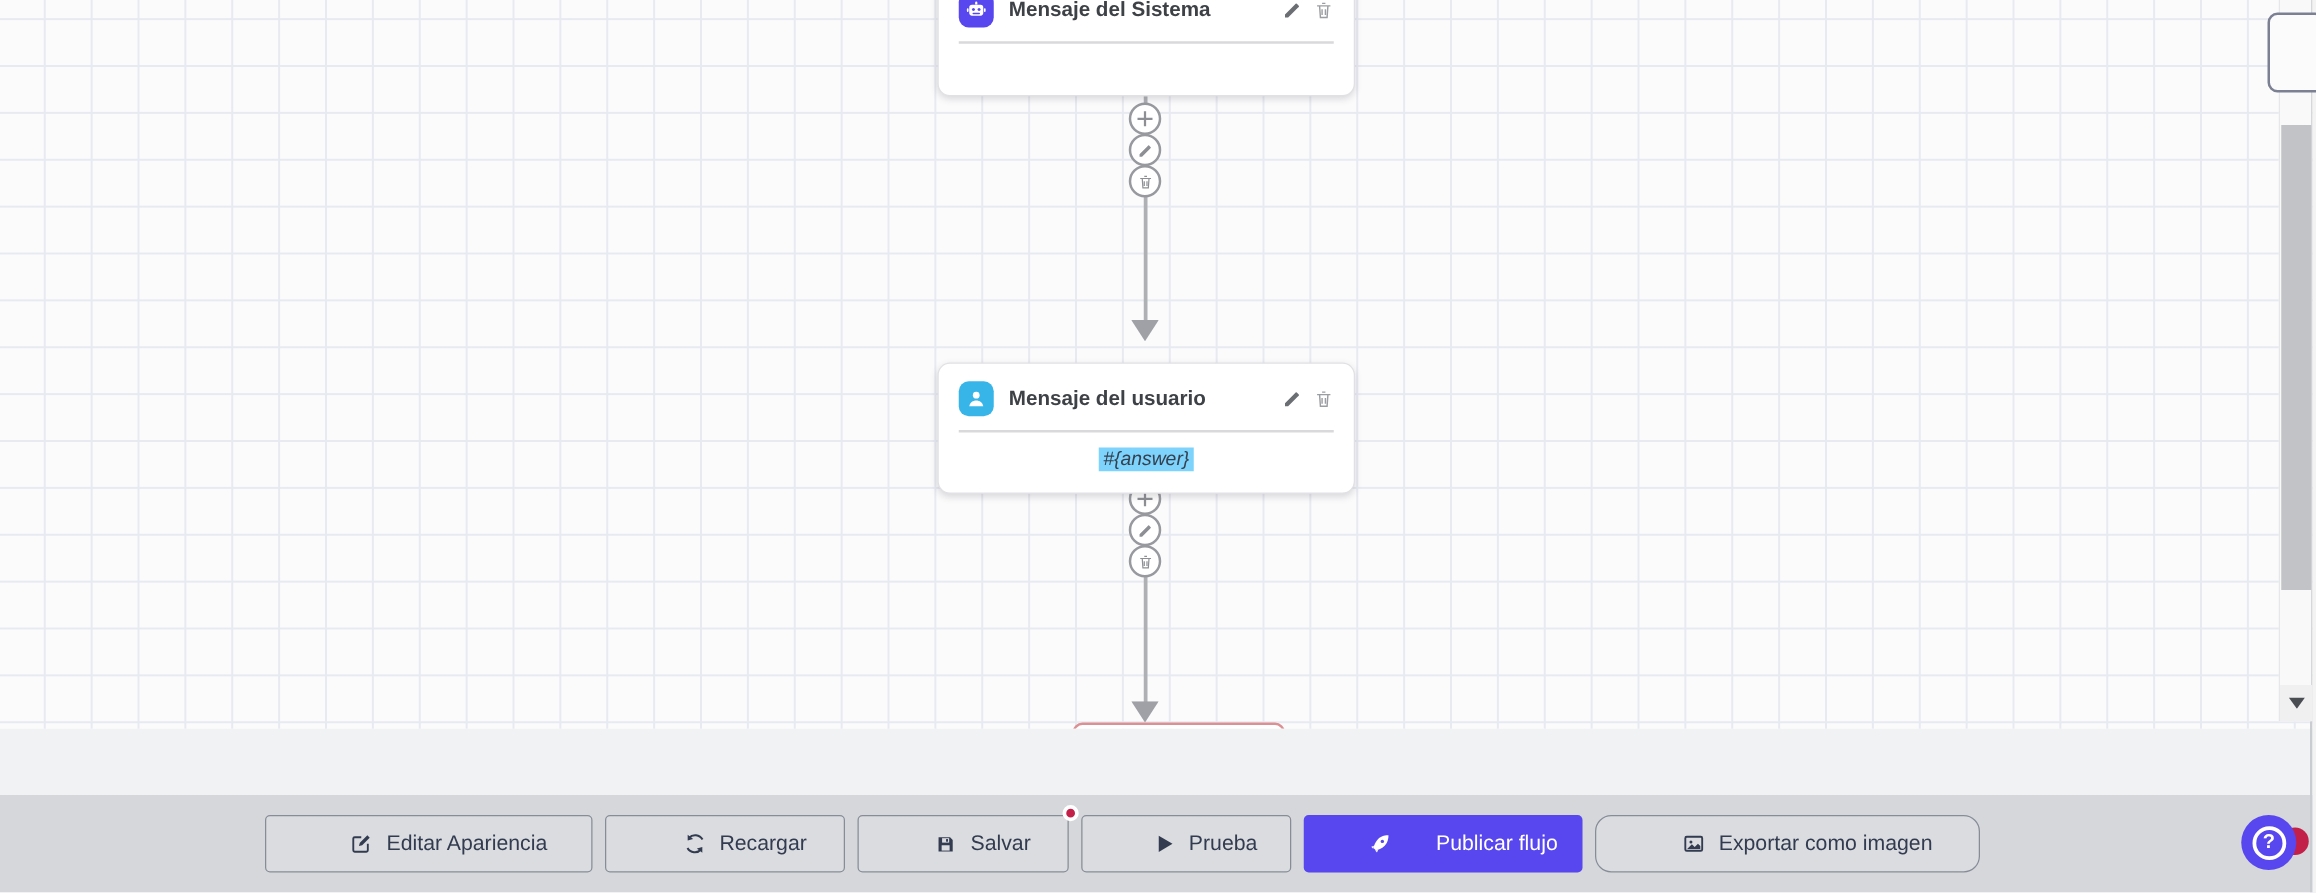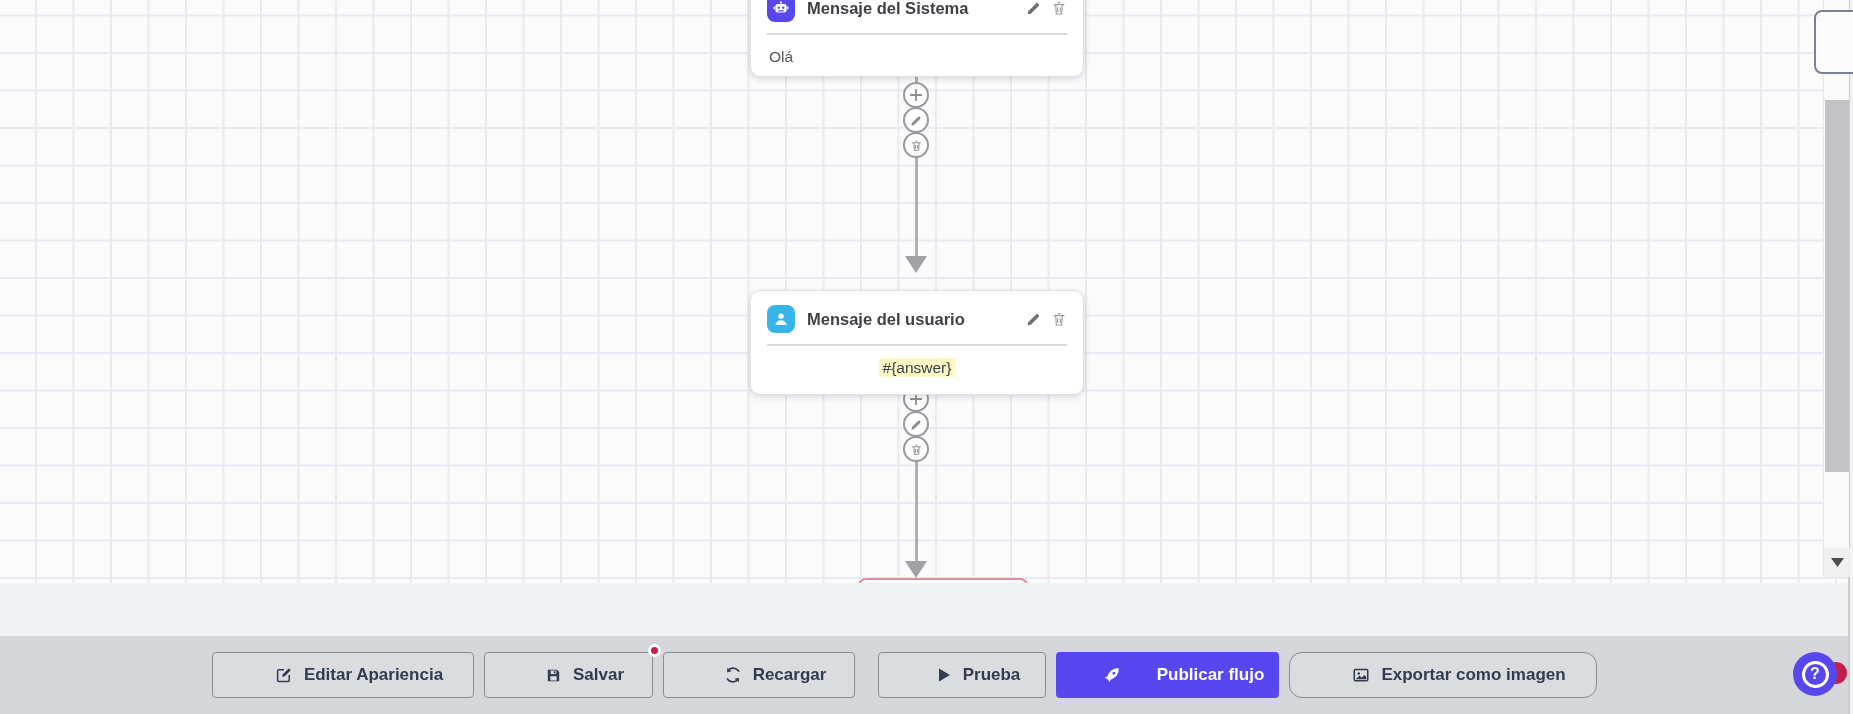--- a/index.html
+++ b/index.html
@@ -26,21 +26,21 @@
   }
   .node-header { display:flex; align-items:center; padding:14px 16px 11px 16px; }
   .node-icon { width:28px; height:28px; border-radius:8px; flex:0 0 auto;
     display:flex; align-items:center; justify-content:center; }
   .node-title { margin-left:12px; font-size:16.5px; font-weight:bold; color:#3e4246; flex:1 1 auto; }
   .node-actions { display:flex; align-items:center; gap:9px; }
   .icon-btn { background:none; border:none; cursor:pointer; padding:0; display:flex; }
   .node-divider { border-top:2px solid #d9d9dc; margin:0 16px; }
   .node-body { padding:13px 18px 15px 18px; font-size:15.5px; color:#54575b; }
   .node-body.centered { text-align:center; }
-  .var-chip { color:#35404f; background:#fef9c3; padding:1px 4px; }
+  .var-chip { font-style:italic; color:#35404f; background:#7dd3fc; padding:1px 4px; }
 
   
   .connector-line { position:absolute; width:3px; background:#aeb0b4; }
   .connector-stack { position:absolute; display:flex; flex-direction:column; align-items:center; gap:0; }
   .circle-btn {
     width:26px; height:26px; border-radius:50%; background:#ffffff;
     border:2px solid #97999e; color:#8d8f94; cursor:pointer;
     display:flex; align-items:center; justify-content:center; margin-bottom:-1px;
   }
   .arrowhead { position:absolute; width:22px; height:17px; }
@@ -48,21 +48,21 @@
   
   .node-sliver { position:absolute; left:858px; top:578px; width:170px; height:14px;
     background:#ffffff; border:2px solid #db9094; border-radius:8px 8px 0 0; }
 
   
   .bottom-band { position:absolute; left:0; top:583px; width:1853px; height:53px; background:#f1f2f4; }
   .toolbar { position:absolute; left:0; top:636px; width:1853px; height:78px; background:#d5d7db;
     display:flex; align-items:center; gap:10px; padding-left:212px; }
   .tb-btn {
     height:46px; border:1px solid #878d97; border-radius:4px; background:#dadce0;
-    color:#323b4f; font-family:"Liberation Sans",sans-serif; font-size:17px; font-weight:bold;
+    color:#323b4f; font-family:"Liberation Sans",sans-serif; font-size:17px; font-weight:normal;
     display:flex; align-items:center; justify-content:center; gap:11px; cursor:pointer; position:relative;padding-left:32px;
   }
   .tb-btn.primary { background:#5847ef; border:none; color:#ffffff;gap:36px; }
   .badge-dot { position:absolute; top:-9px; right:-9px; width:13px; height:13px; border-radius:50%;
     background:#c32049; border:3px solid #ffffff; }
 
   
   .help-badge { position:absolute; left:1825px; top:662px; width:22px; height:22px;
     border-radius:50%; background:#c32049; }
   .help-fab { position:absolute; left:1793px; top:652px; width:44px; height:44px; border-radius:50%;
@@ -132,21 +132,20 @@
             </svg>
         </button>
         <button class="icon-btn">
           <svg width="16" height="16" viewBox="0 0 24 24" fill="none" stroke="#9a9da1" stroke-width="1.7">
               <path d="M4 7h16M10 4h4M7 7l1 14h8l1-14M10 11v7M14 11v7"></path>
             </svg>
         </button>
       </div>
     </div>
     <div class="node-divider"></div>
-    <div class="node-body">Olá</div>
   </div>
 
   <div class="connector-line" style="left:915px; top:383px; height:180px;"></div>
   <svg class="arrowhead" style="left:905px; top:561px;" viewBox="0 0 22 17">
       <polygon points="0,0 22,0 11,17" fill="#9fa1a6"></polygon>
     </svg>
 
   <div class="connector-stack" style="left:903px; top:386px;">
     <button class="circle-btn">
       <svg width="14" height="14" viewBox="0 0 14 14">
@@ -200,42 +199,42 @@
 
 <div class="toolbar">
   <button class="tb-btn" style="width:262px;">
     <svg width="18" height="18" viewBox="0 0 24 24" fill="none" stroke="#323b4f" stroke-width="2">
         <path d="M12 5H5a1.5 1.5 0 00-1.5 1.5V19A1.5 1.5 0 005 20.5h12.5A1.5 1.5 0 0019 19v-7"></path>
         <path d="M9.5 14.5l1-3.5 8-8 2.5 2.5-8 8-3.5 1z" fill="#323b4f" stroke="none"></path>
       </svg>
     <span>Editar Apariencia</span>
   </button>
 
+  <button class="tb-btn" style="width:192px;">
+    <svg width="18" height="18" viewBox="0 0 24 24" fill="none" stroke="#323b4f" stroke-width="2.2">
+        <path d="M20 7.5A9 9 0 005.5 5.8"></path>
+        <path d="M4 16.5a9 9 0 0014.5 1.7"></path>
+        <polygon points="4.2,2.5 4.2,8.5 10,7" fill="#323b4f" stroke="none"></polygon>
+        <polygon points="19.8,21.5 19.8,15.5 14,17" fill="#323b4f" stroke="none"></polygon>
+      </svg>
+    <span>Recargar</span>
+  </button>
+
   <button class="tb-btn" style="width:169px;">
     <svg width="17" height="17" viewBox="0 0 24 24">
         <path d="M4 4h13l3 3v13H4z" fill="#323b4f"></path>
         <rect x="8" y="5" width="8" height="5" fill="#dadce0"></rect>
         <rect x="12.5" y="6" width="2.2" height="3" fill="#323b4f"></rect>
         <rect x="7.5" y="13" width="9" height="6" fill="#dadce0"></rect>
       </svg>
     <span>Salvar</span>
     <span class="badge-dot"></span>
   </button>
 
-  <button class="tb-btn" style="width:192px;">
-    <svg width="18" height="18" viewBox="0 0 24 24" fill="none" stroke="#323b4f" stroke-width="2.2">
-        <path d="M20 7.5A9 9 0 005.5 5.8"></path>
-        <path d="M4 16.5a9 9 0 0014.5 1.7"></path>
-        <polygon points="4.2,2.5 4.2,8.5 10,7" fill="#323b4f" stroke="none"></polygon>
-        <polygon points="19.8,21.5 19.8,15.5 14,17" fill="#323b4f" stroke="none"></polygon>
-      </svg>
-    <span>Recargar</span>
-  </button>
-
-  <button class="tb-btn" style="width:168px;margin-left:13px;">
+  <button class="tb-btn" style="width:168px;">
     <svg width="16" height="16" viewBox="0 0 16 16">
         <polygon points="3,1.5 14,8 3,14.5" fill="#323b4f"></polygon>
       </svg>
     <span>Prueba</span>
   </button>
 
   <button class="tb-btn primary" style="width:223px;">
     <svg width="18" height="18" viewBox="0 0 24 24" fill="#ffffff">
         <path d="M21 3s-6.5-.5-11 4c-2.6 2.6-4.2 6.3-5 9.5l2.5 2.5c3.2-.8 6.9-2.4 9.5-5C21.5 9.5 21 3 21 3z"></path>
         <circle cx="14.5" cy="9.5" r="1.8" fill="#5847ef"></circle>

